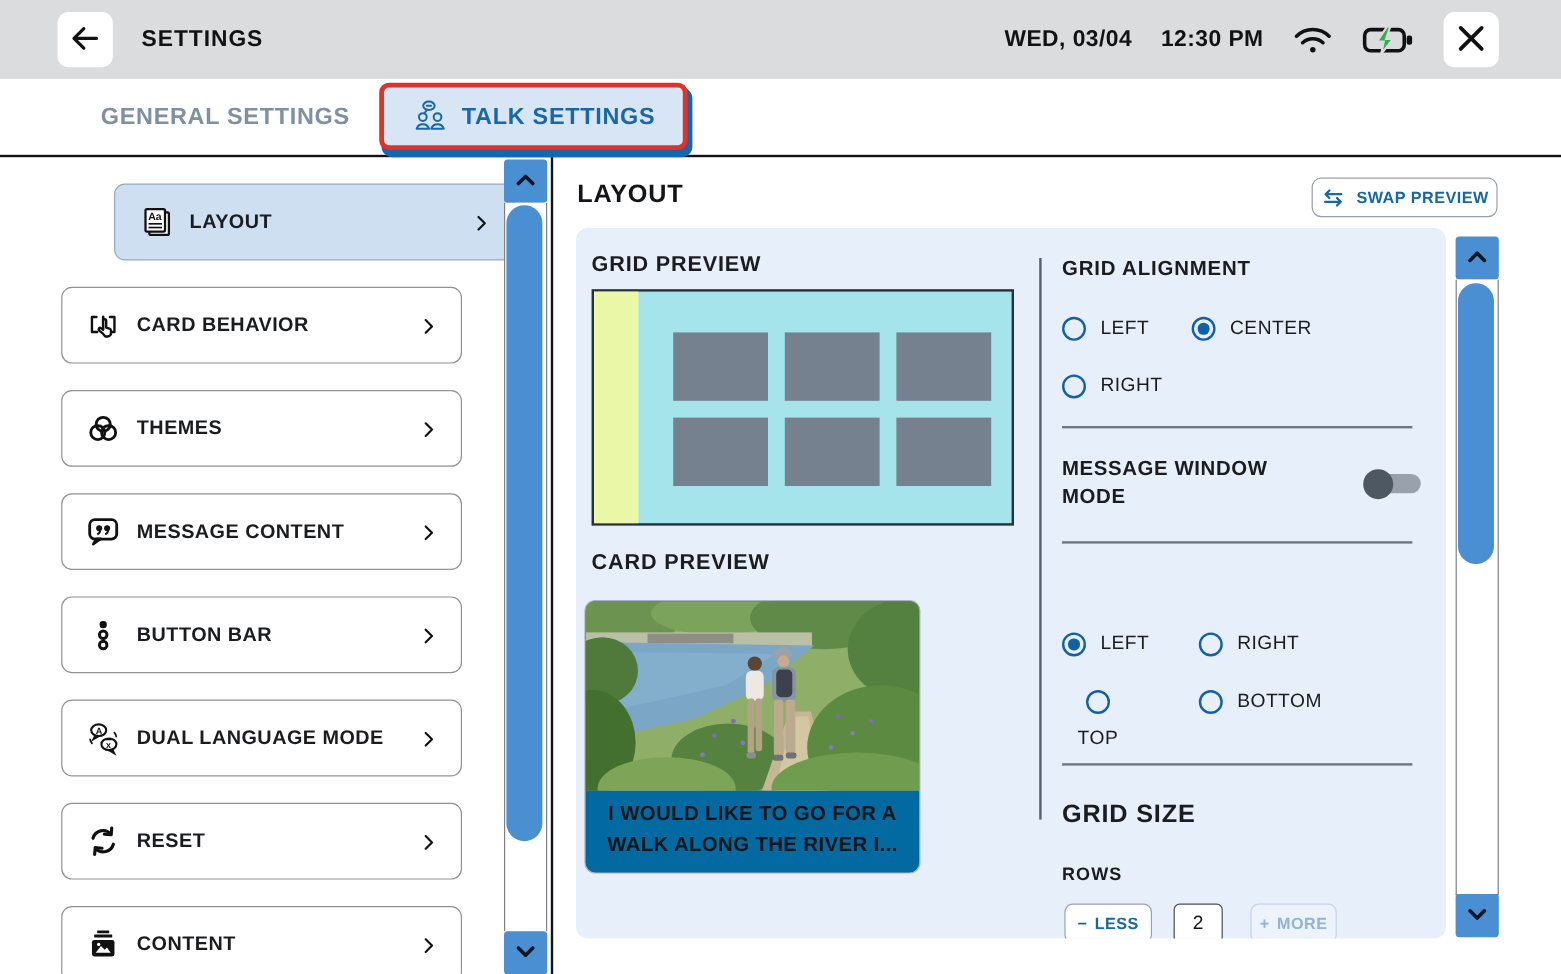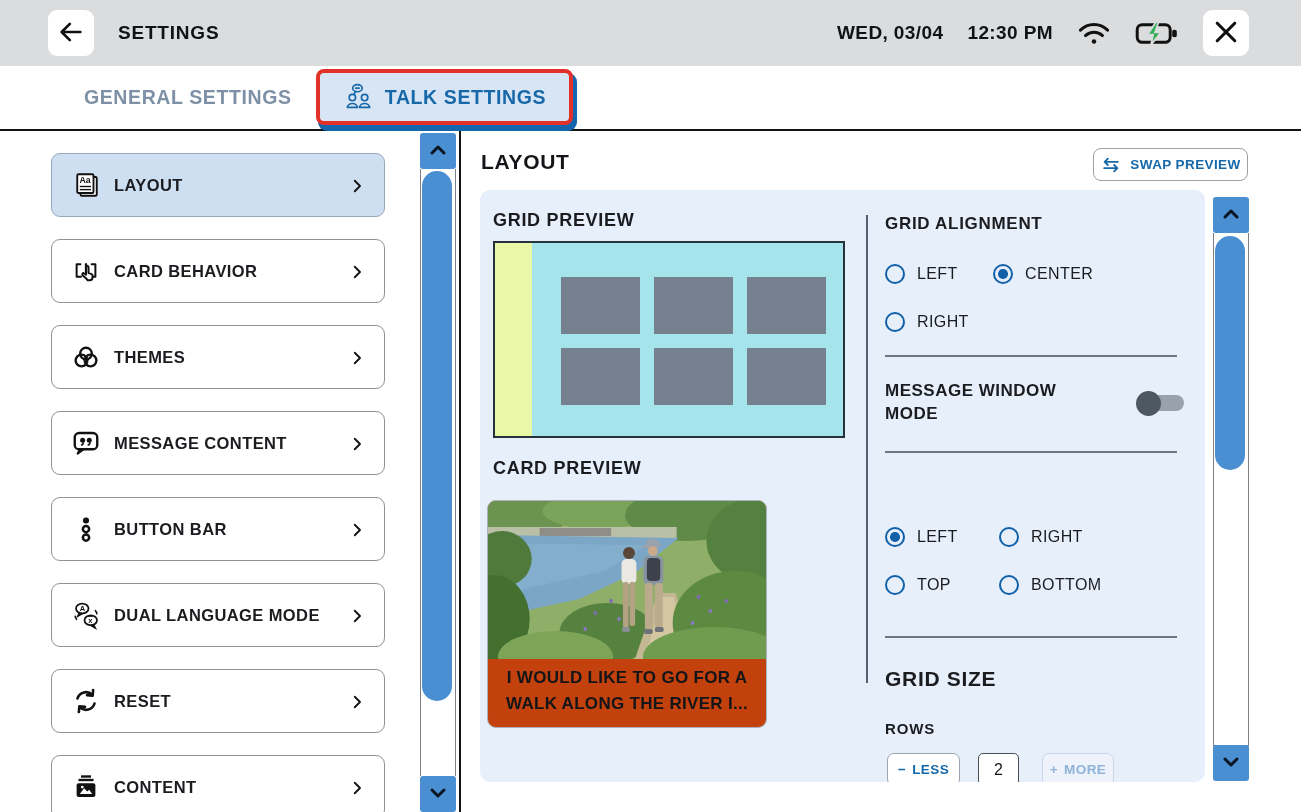--- a/index.html
+++ b/index.html
@@ -22,21 +22,21 @@
   .tab-general{position:absolute;left:78px;top:0;height:63px;display:flex;align-items:center;
                font-size:19.5px;font-weight:600;letter-spacing:.6px;color:#7d90a5;cursor:pointer;background:none;border:none;}
   .tab-talk{position:absolute;left:316px;top:3px;width:249px;height:48px;background:#d8e5f4;
             border:4px solid #e23128;border-radius:8px;box-shadow:3px 5px 0 1px #1566ad;
             display:flex;align-items:center;justify-content:center;gap:10px;cursor:pointer;}
   .tab-talk .tab-label{font-size:19.5px;font-weight:600;letter-spacing:.6px;color:#1668a9;}
 
   
   .side-item{position:absolute;left:51px;width:334px;height:64px;background:#fff;border:1.5px solid #8f9296;
              border-radius:9px;display:flex;align-items:center;padding:0 0 0 19px;box-sizing:border-box;cursor:pointer;}
-  .side-item.selected{background:#cfdff2;border-color:#97a7bd;}
+  .side-item.selected{background:#cfdff2;border-color:#97a7bd;margin-left:44px;}
   .side-icon{width:30px;height:30px;flex:0 0 30px;display:flex;align-items:center;justify-content:center;}
   .side-label{margin-left:13px;font-size:16.5px;font-weight:600;letter-spacing:.4px;color:#1a1c1f;}
   .side-chev{position:absolute;right:18px;top:22px;}
 
   
   .sb{position:absolute;width:36px;}
   .sb-btn{position:absolute;left:0;width:36px;height:36px;background:#4a8fd2;border:none;border-radius:3px;
           display:flex;align-items:center;justify-content:center;cursor:pointer;}
   .sb-track{position:absolute;left:0;width:34px;background:#fff;border-left:1.5px solid #7d8186;border-right:1.5px solid #7d8186;}
   .sb-thumb{position:absolute;left:1px;width:30px;background:#4a8fd2;border-radius:16px;cursor:grab;}
@@ -52,21 +52,21 @@
   .panel{position:absolute;left:480px;top:190px;width:725px;height:592px;background:#e7effb;border-radius:10px;overflow:hidden;}
   .sec-title{position:absolute;font-size:18px;font-weight:600;letter-spacing:.7px;color:#1a1c1f;}
 
   .grid-box{position:absolute;left:13px;top:51px;width:352px;height:197px;background:#a6e4ec;
             border:2px solid #26323c;box-sizing:border-box;}
   .grid-strip{position:absolute;left:0;top:0;width:37px;height:100%;background:#e9f7a7;}
   .grid-cells{position:absolute;left:66px;top:34px;display:grid;grid-template-columns:repeat(3,79px);
               grid-template-rows:repeat(2,57px);gap:14px;}
   .gcell{background:#75818f;}
 
-  .card{position:absolute;left:7px;top:310px;width:280px;height:228px;background:#c2410c;border:1px solid #a9b2bd;
+  .card{position:absolute;left:7px;top:310px;width:280px;height:228px;background:#0369a1;border:1px solid #a9b2bd;
         border-radius:9px;overflow:hidden;box-sizing:border-box;}
   .card-photo{display:block;width:100%;height:158px;}
   .card-caption{padding:6px 10px 0;text-align:center;font-size:17px;font-weight:600;line-height:1.55;
                 letter-spacing:.3px;color:#131518;}
 
   .panel-vdiv{position:absolute;left:386px;top:25px;width:2px;height:468px;background:#55606e;}
   .pdiv{position:absolute;left:405px;width:292px;height:1.5px;background:#6e7781;border:none;margin:0;}
 
   .radio-row{position:absolute;left:405px;height:22px;}
   .radio-opt{position:absolute;top:0;display:flex;align-items:center;gap:12px;cursor:pointer;}
@@ -415,21 +415,21 @@
             <span class="dot"></span>
           </span>
         <span class="rlabel">LEFT</span>
       </div>
       <div class="radio-opt" style="left:114px;">
         <span class="radio"></span>
         <span class="rlabel">RIGHT</span>
       </div>
     </div>
     <div class="radio-row" style="top:385px;">
-      <div class="radio-opt" style="left:0;">
+      <div class="radio-opt" style="left:13px;flex-direction:column;">
         <span class="radio"></span>
         <span class="rlabel">TOP</span>
       </div>
       <div class="radio-opt" style="left:114px;">
         <span class="radio"></span>
         <span class="rlabel">BOTTOM</span>
       </div>
     </div>
 
     <hr class="pdiv" style="top:446px;">

